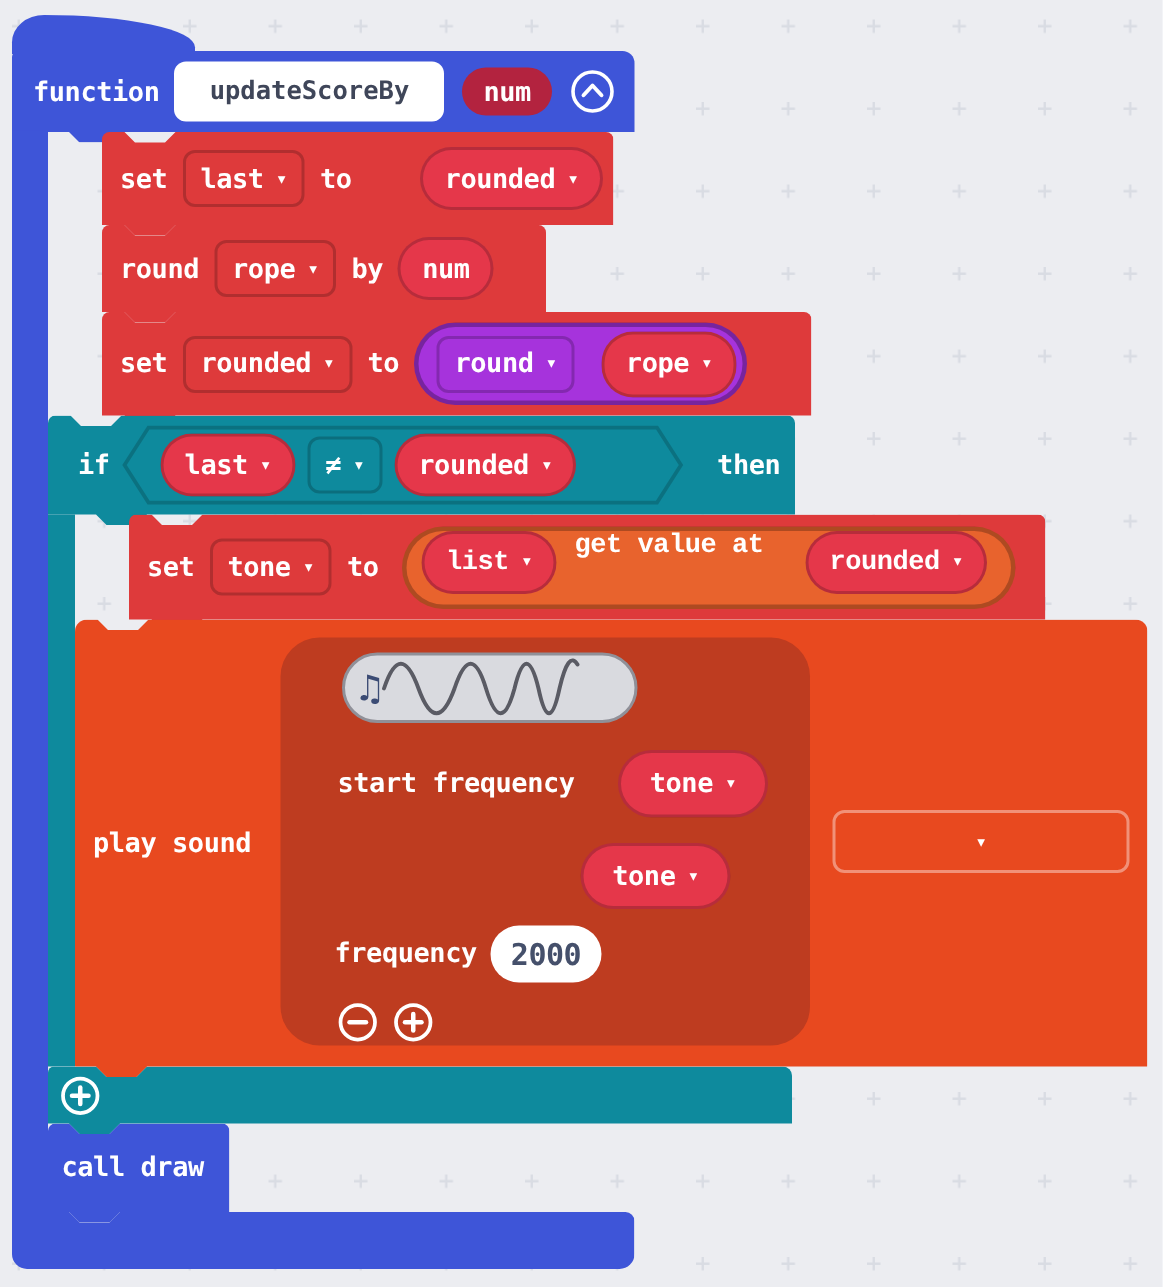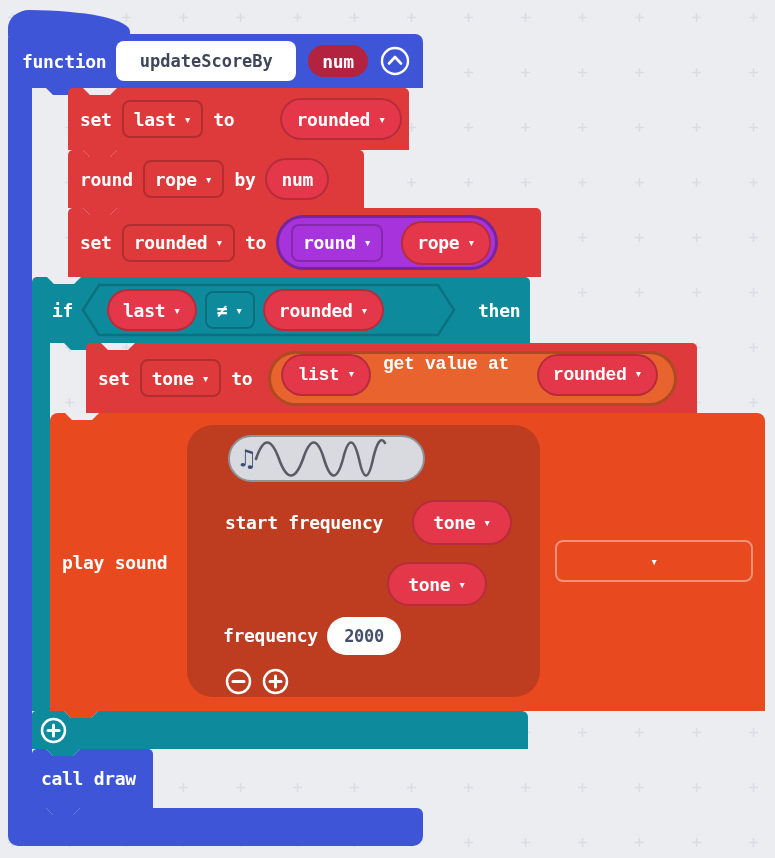--- a/index.html
+++ b/index.html
@@ -72,21 +72,21 @@
   .play-panel{position:absolute;left:137px;top:12px;width:353px;height:272px;background:var(--c-play_inner,#BE3C20);
       border-radius:26px;}
   .wave{position:absolute;left:41px;top:10px;width:197px;height:47px;background:#D9DADF;border:2px solid #909098;
       border-radius:25px;box-sizing:border-box;display:flex;align-items:center;}
   .wave .note{color:#3B4B74;font-size:25px;margin-left:9px;line-height:1;}
   .rowlbl{position:absolute;white-space:nowrap;}
   .p-start-lbl{left:38px;top:87px;}  .p-start-pill{position:absolute;left:225px;top:75px;width:100px;height:45px;border-radius:23px;}
   .p-end-lbl{left:36px;top:148px;}   .p-end-pill{position:absolute;left:200px;top:137px;width:100px;height:44px;border-radius:23px;}
   .p-dur-lbl{left:36px;top:200px;}
   .p-dur-pill{position:absolute;left:140px;top:192px;width:74px;height:38px;border-radius:19px;background:#fff;
-      color:#45506B;display:flex;align-items:center;justify-content:center;font-size:17px;}
+      color:#45506B;display:flex;align-items:center;justify-content:center;font-size:20px;}
   .p-minus{position:absolute;left:38px;top:243px;cursor:pointer;display:inline-flex;}
   .p-plus{position:absolute;left:75px;top:243px;cursor:pointer;display:inline-flex;}
   .inbg{position:absolute;left:505px;top:127px;width:198px;height:42px;border:2px solid rgba(255,255,255,0.4);
       border-radius:8px;display:flex;align-items:center;justify-content:center;gap:10px;box-sizing:border-box;}
 
   
   .blue{background:var(--c-blue,#3E55D8);}
   .b-call{left:32px;top:749px;width:121px;height:66px;padding-left:9px;--n:14px;--t:14px;}
 
   .plusbtn{display:inline-flex;cursor:pointer;}

